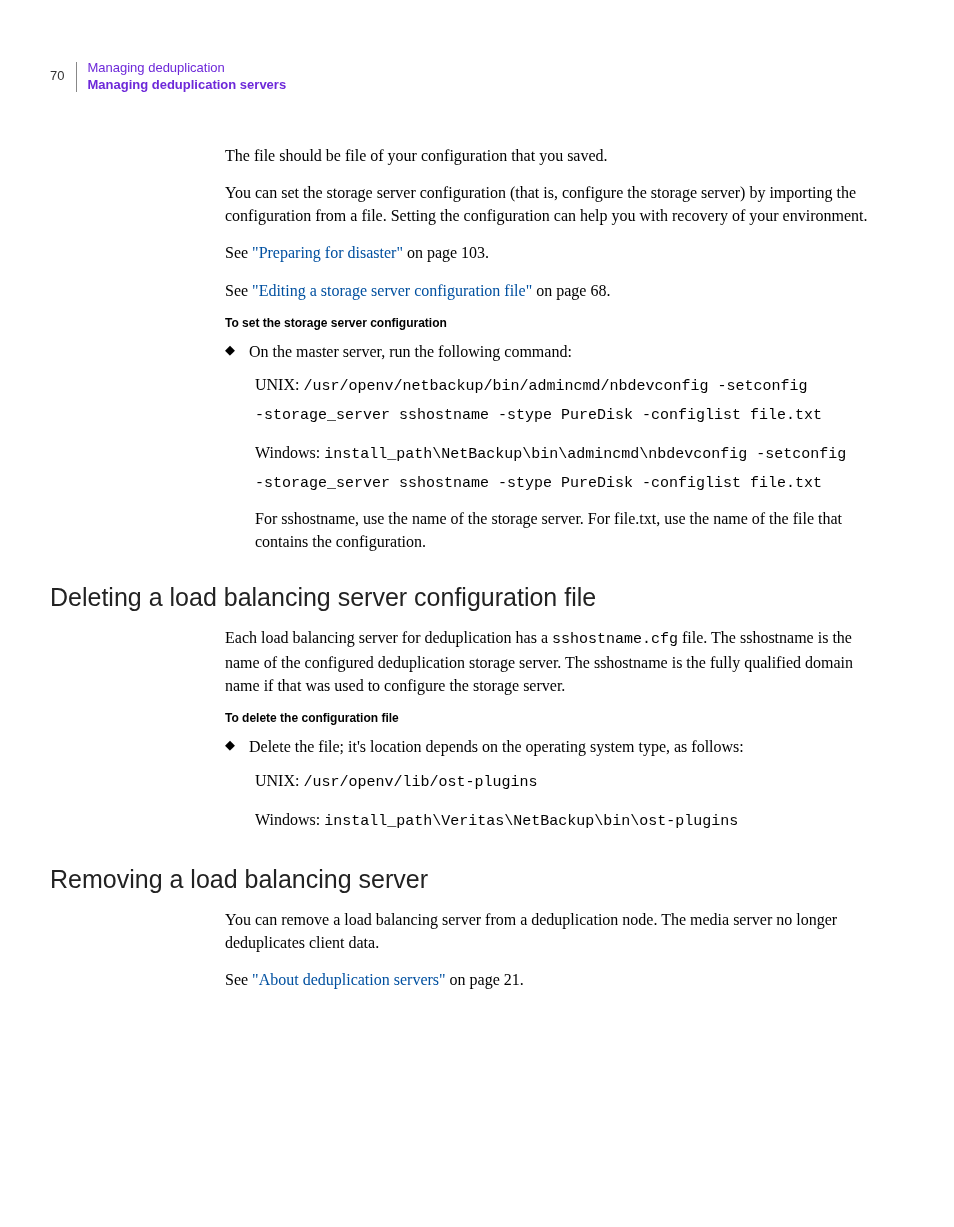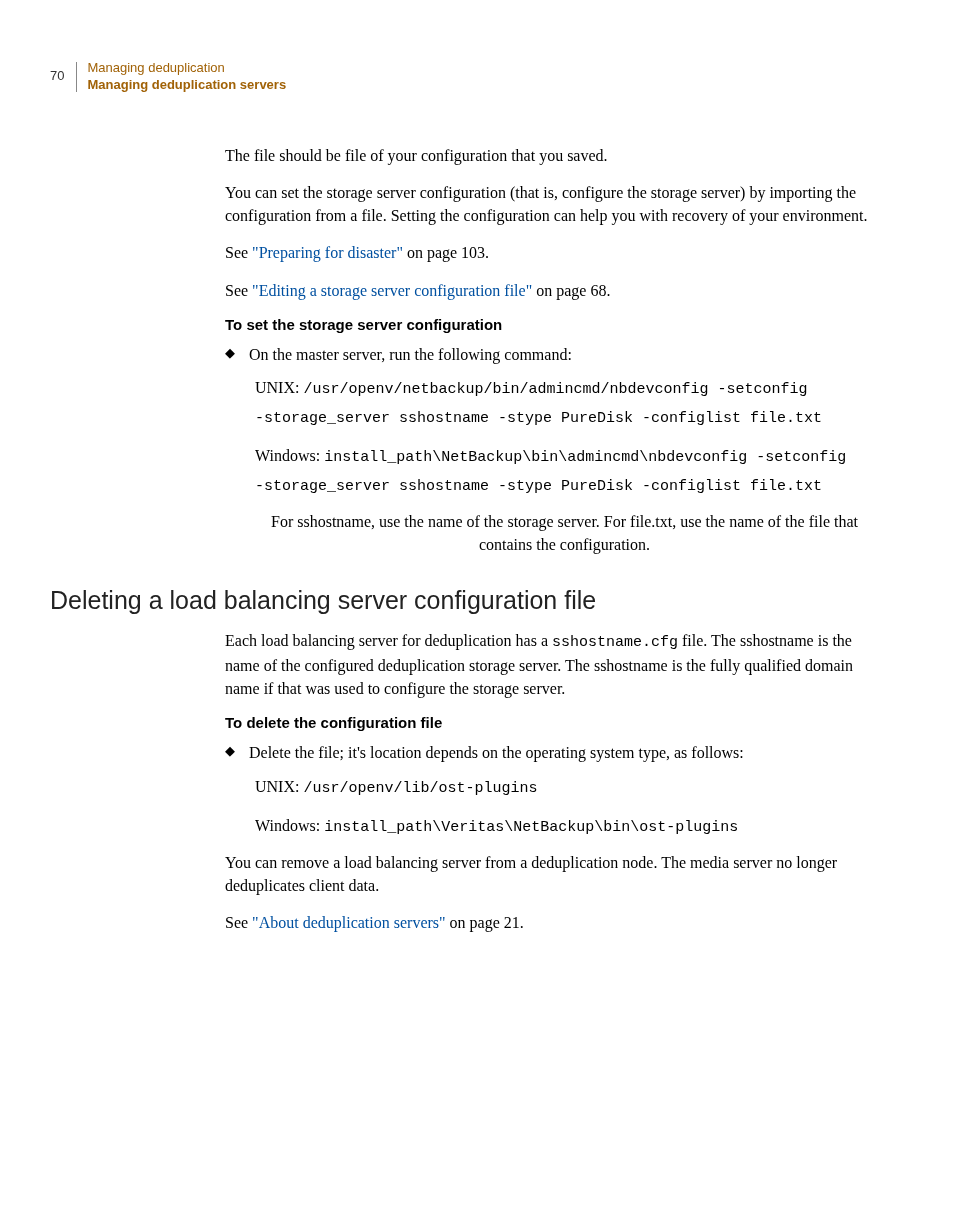--- a/index.html
+++ b/index.html
@@ -28,21 +28,21 @@
     line-height: 1.3;
   }
   .header-divider {
     width: 1px;
     height: 30px;
     background: #888;
     margin-right: 10px;
   }
   .header-text {
     font-size: 13px;
-    color: #a16207;
+    color: #6d28d9;
     line-height: 1.3;
   }
   .header-bold {
     font-weight: bold;
   }
   h2.section-title {
     font-family: "Helvetica Neue", Arial, sans-serif;
     font-weight: 400;
     font-size: 25px;
     color: #222;
@@ -55,21 +55,21 @@
     margin: 0 0 14px 0;
     line-height: 1.45;
     font-size: 16px;
   }
   .link {
     color: #0050a0;
   }
   .sub-bold {
     font-family: "Helvetica Neue", Arial, sans-serif;
     font-weight: 600;
-    font-size: 15px;
+    font-size: 12px;
     margin: 8px 0 10px 0;
   }
   .bullet-row {
     display: flex;
     margin-bottom: 8px;
   }
   .bullet-mark {
     width: 24px;
     font-size: 13px;
     padding-top: 2px;
@@ -84,21 +84,20 @@
   }
   code, .mono {
     font-family: "Courier New", monospace;
     font-size: 15px;
   }
   .italic {
   }
   .after-code {
     margin: 8px 0 14px 30px;
     line-height: 1.45;
-    text-align: center;
   }
 </style>
 </head>
 <body>
 
 <div class="page">
 
   <div class="header">
     <div class="page-num">70</div>
     <div class="header-divider"></div>
@@ -146,20 +145,21 @@
       <div class="bullet-text">Delete the file; it's location depends on the operating system type, as follows:</div>
     </div>
     <div class="code-block">
       <span>UNIX: </span><span class="mono">/usr/openv/lib/ost-plugins</span>
     </div>
     <div class="code-block">
       <span>Windows: </span><span class="mono italic">install_path</span><span class="mono">\Veritas\NetBackup\bin\ost-plugins</span>
     </div>
   </div>
 
+  <h2 class="section-title">Removing a load balancing server</h2>
   <div class="body-indent">
     <p>You can remove a load balancing server from a deduplication node. The media server no longer deduplicates client data.</p>
     <p>
       <span>See </span><span class="link">"About deduplication servers"</span><span> on page 21.</span>
     </p>
   </div>
 
 </div>
 
 </body></html>

